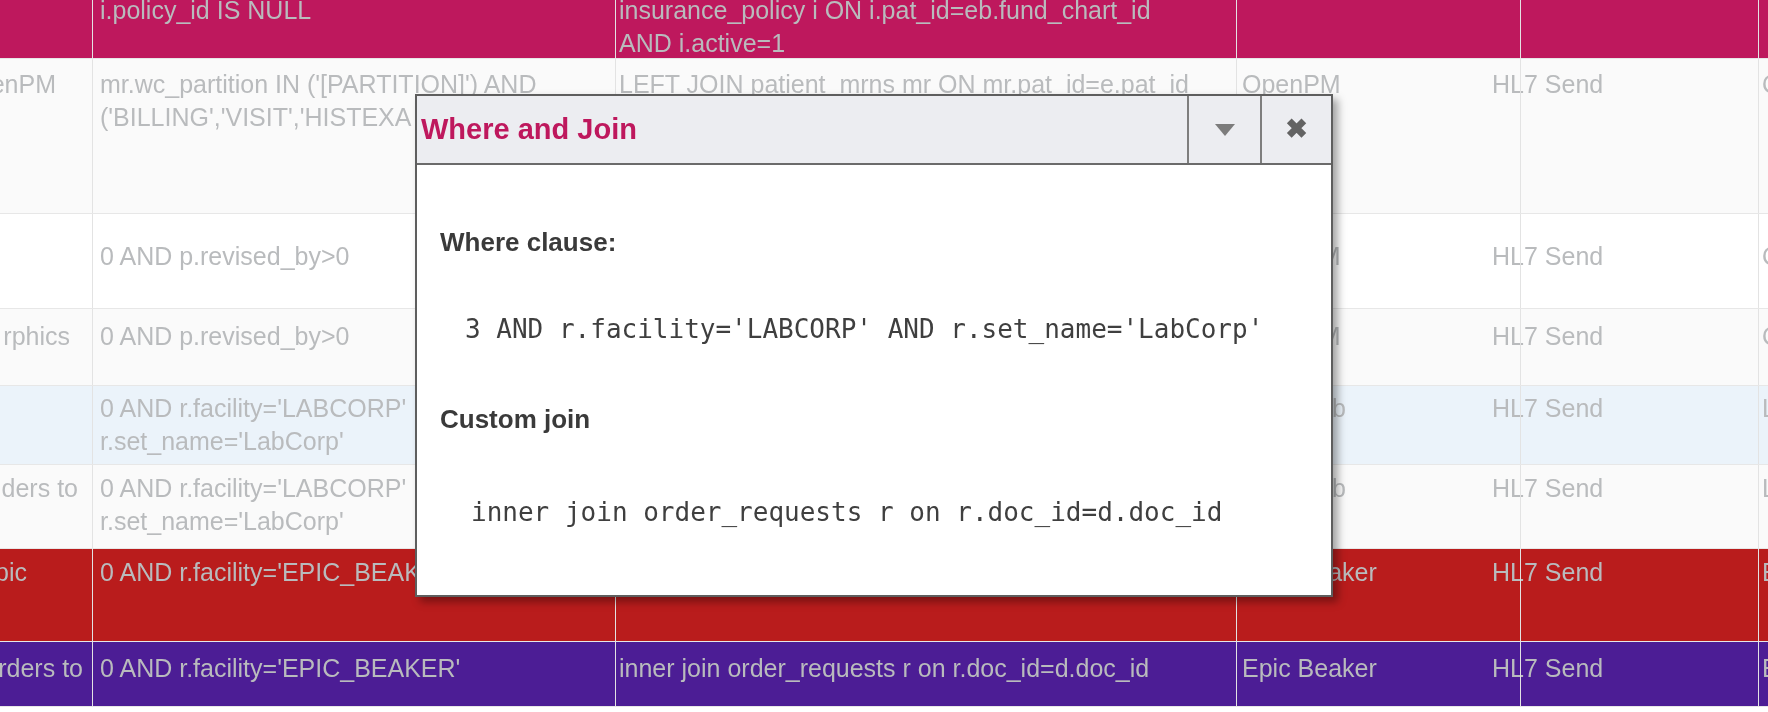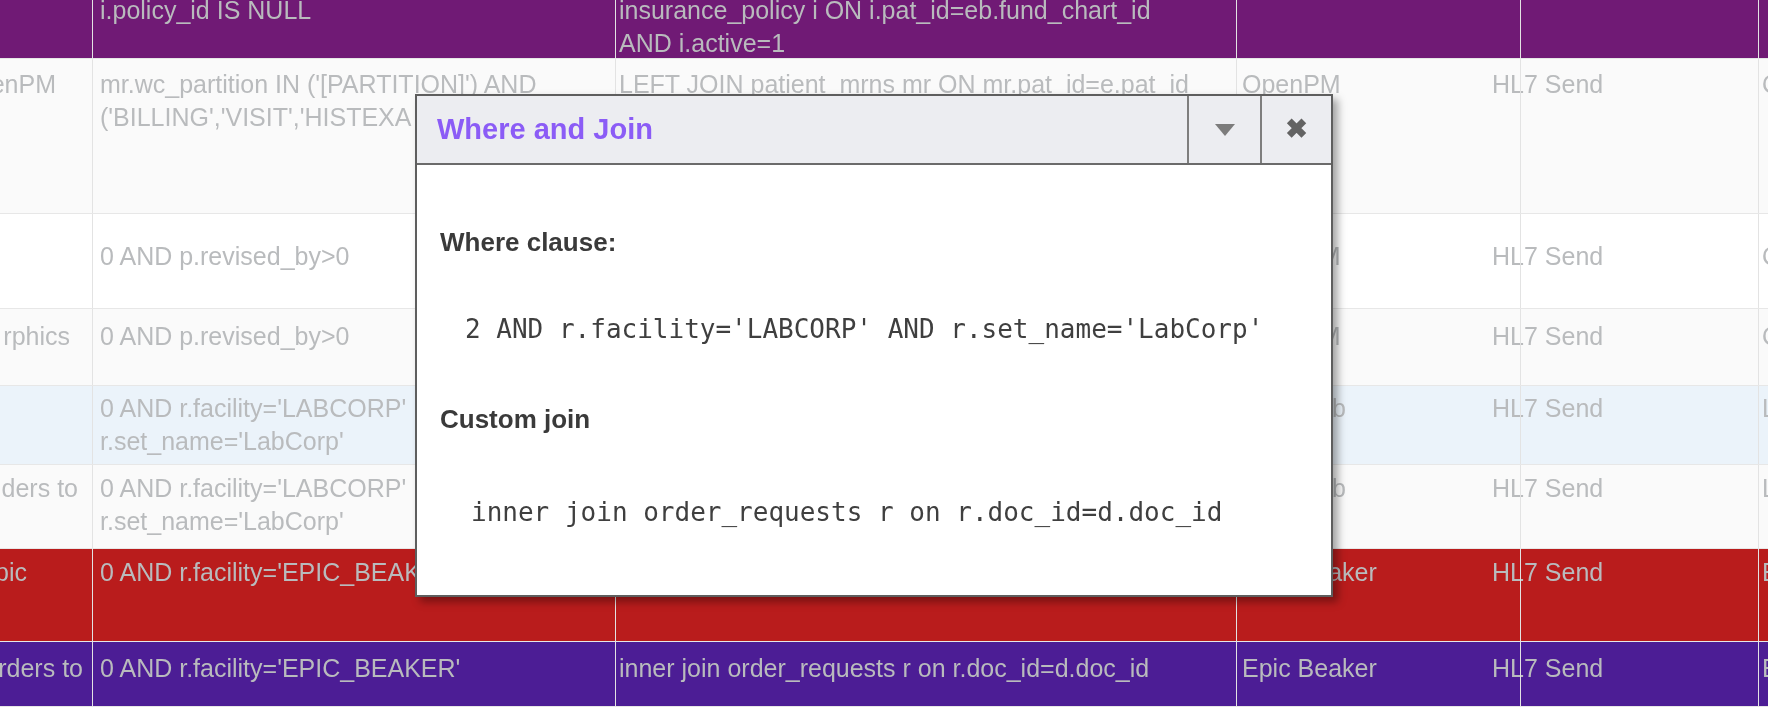--- a/index.html
+++ b/index.html
@@ -1,20 +1,20 @@
 <!DOCTYPE html>
 <html><head>
 <meta charset="utf-8">
 <style>
   html,body{margin:0;padding:0;background:#fff;}
   .screen{position:relative;width:1768px;height:712px;overflow:hidden;background:#fff;
           font-family:"Liberation Sans",sans-serif;}
   
   .row{position:absolute;left:0;width:1768px;z-index:0;}
-  #r1{top:0;height:58px;background:#701a75;}
+  #r1{top:0;height:58px;background:#be185d;}
   #r2{top:58px;height:155px;background:#fafafa;}
   #r3{top:213px;height:95px;background:#ffffff;}
   #r4{top:308px;height:77px;background:#fafafa;}
   #r5{top:385px;height:79px;background:#ebf3fa;}
   #r6{top:464px;height:84px;background:#fafafa;}
   #r7{top:548px;height:93px;background:#b91c1c;}
   #r8{top:641px;height:65px;background:#4c1d95;}
   .cell{position:absolute;top:0;z-index:2;color:#b9bbbd;font-size:25px;line-height:33px;white-space:nowrap;}
   .c1{left:-20px;text-align:right;width:103px;}
   .c2{left:100px;width:515px;}
@@ -36,22 +36,22 @@
   #r6 .c1{width:98px;}
   #r7 .c1{width:47px;}
   #r8 .c1{width:103px;}
   .vline{position:absolute;top:0;width:1px;height:706px;background:#e3e3e3;z-index:1;}
   .hline{position:absolute;left:0;width:1768px;height:1px;background:#e7e7e7;z-index:1;}
   
   .dialog{position:absolute;left:415px;top:94px;width:918px;height:503px;box-sizing:border-box;
           background:#fff;border:2px solid #5e5e5e;box-shadow:5px 5px 8px rgba(0,0,0,0.35);z-index:10;}
   .dlg-header{height:69px;box-sizing:border-box;background:#ecedf1;border-bottom:2px solid #6b6b6b;
               display:flex;align-items:stretch;}
-  .dlg-title{flex:1;display:flex;align-items:center;padding-left:20px;
-             font-size:29px;font-weight:bold;color:#8b5cf6;}
+  .dlg-title{flex:1;display:flex;align-items:center;padding-left:4px;
+             font-size:29px;font-weight:bold;color:#be185d;}
   .hbtn{display:flex;align-items:center;justify-content:center;box-sizing:border-box;
         border-left:2px solid #7e7e7e;cursor:pointer;}
   .hbtn.collapse{width:73px;}
   .hbtn.close{width:71px;}
   .tri-down{width:0;height:0;border-left:10px solid transparent;border-right:10px solid transparent;
             border-top:12px solid #7c7c7c;}
   .x-glyph{font-size:27px;font-weight:bold;color:#636363;line-height:1;}
   .dlg-body{position:relative;height:430px;border-radius:22px;}
   .dlg-label{position:absolute;left:23px;font-size:26px;line-height:30px;font-weight:bold;color:#3a3a3a;white-space:nowrap;}
   #where-label{top:62px;}
@@ -172,19 +172,19 @@
       <div class="dlg-title">Where and Join</div>
       <div class="hbtn collapse">
         <span class="tri-down"></span>
       </div>
       <div class="hbtn close">
         <span class="x-glyph">✖</span>
       </div>
     </div>
     <div class="dlg-body">
       <div class="dlg-label" id="where-label">Where clause:</div>
-      <div class="dlg-code" id="where-value">2 AND r.facility='LABCORP' AND r.set_name='LabCorp'</div>
+      <div class="dlg-code" id="where-value">3 AND r.facility='LABCORP' AND r.set_name='LabCorp'</div>
       <div class="dlg-label" id="join-label">Custom join</div>
       <div class="dlg-code" id="join-value">inner join order_requests r on r.doc_id=d.doc_id</div>
     </div>
   </div>
 
 </div>
 
 </body></html>

